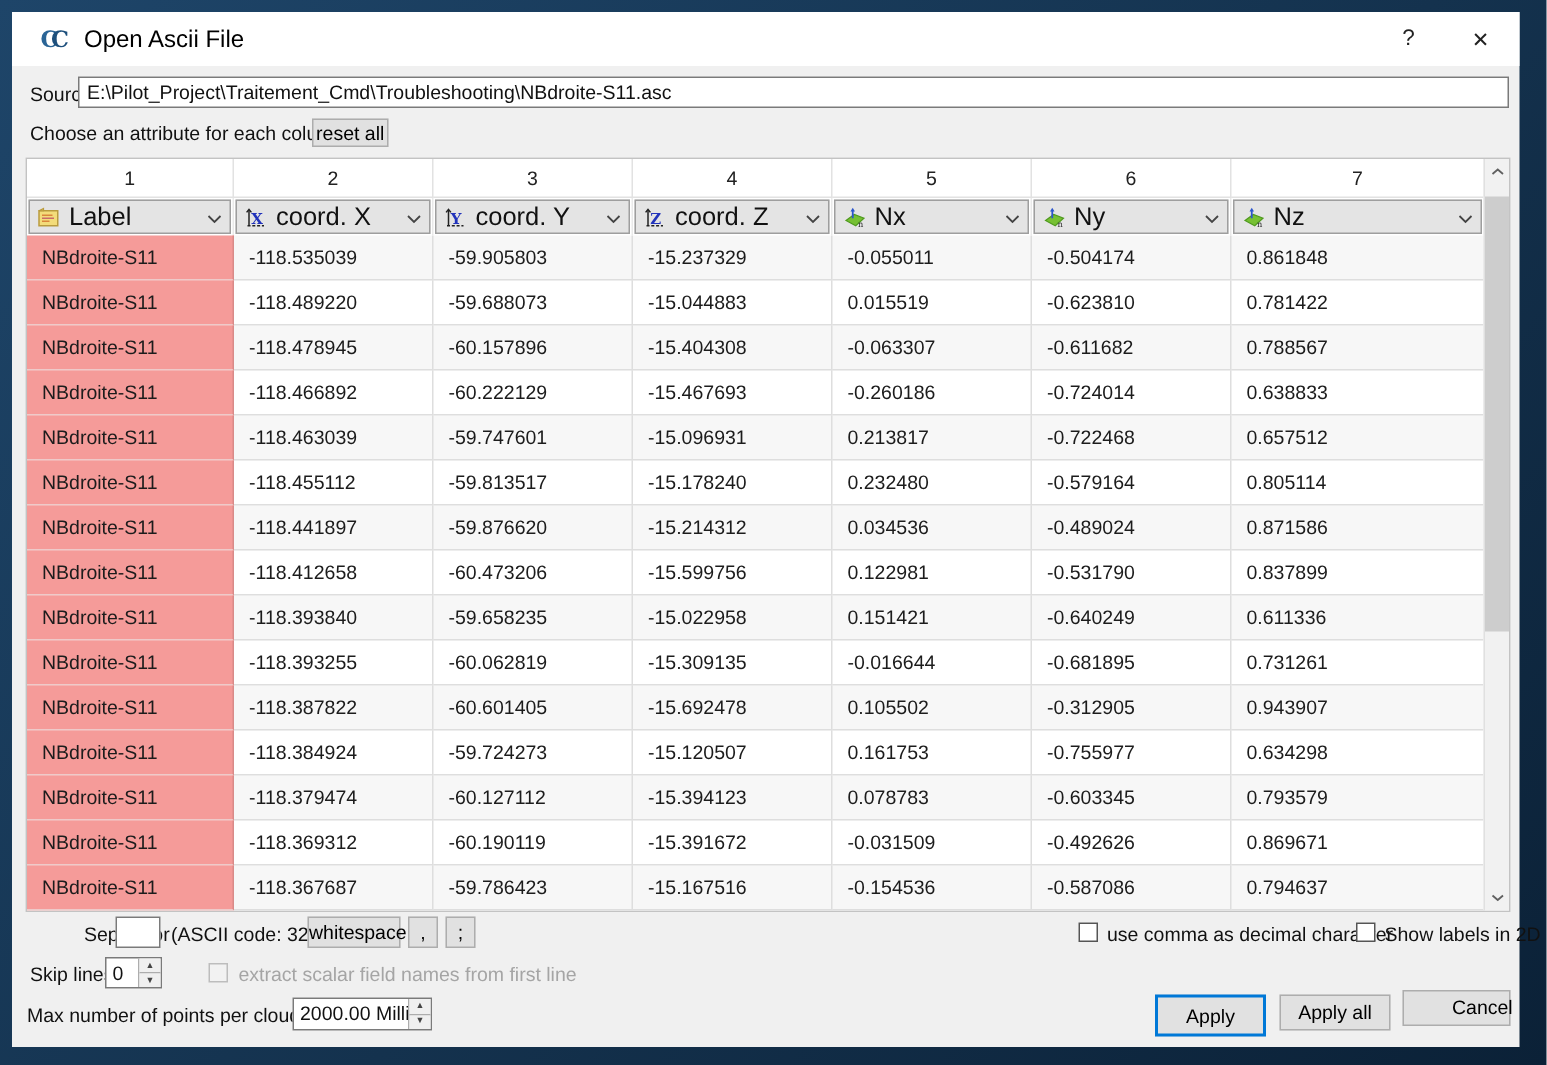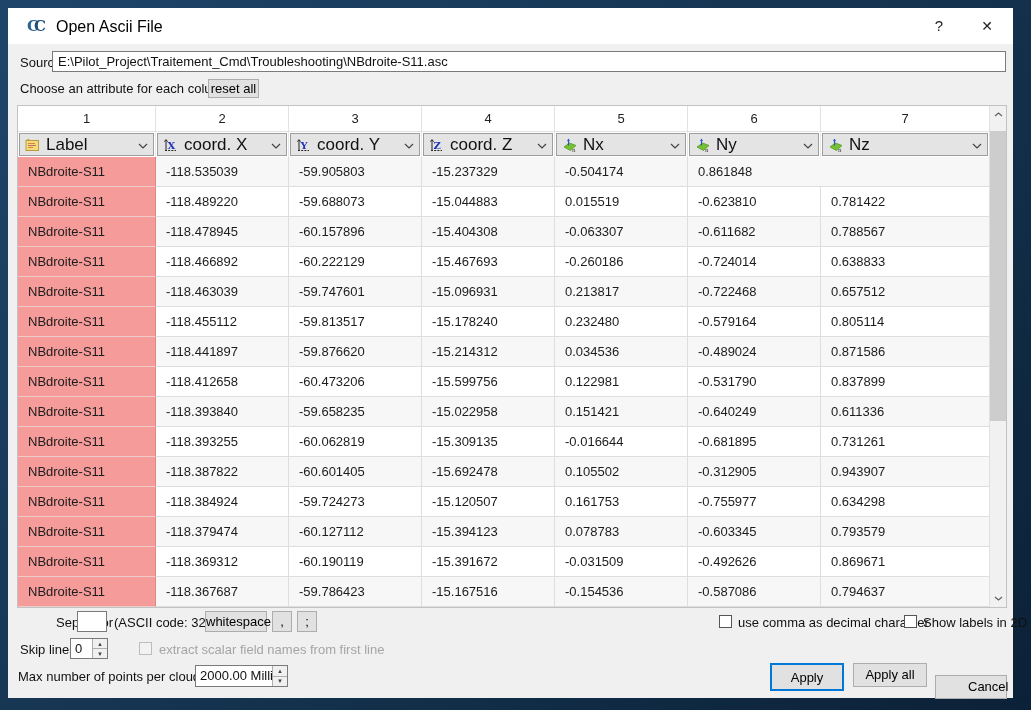--- a/index.html
+++ b/index.html
@@ -100,21 +100,21 @@
   .spin-val { flex:1; line-height:19px; padding-left:4px; white-space:nowrap; overflow:hidden; }
   .spin-btns { flex:none; width:15px; border-left:1px solid #adadad; display:flex; flex-direction:column; }
   .spin-btns div { flex:1; background:#f0f0f0; display:flex; align-items:center; justify-content:center; font-size:6px; color:#444; }
   .spin-btns div:first-child { border-bottom:1px solid #adadad; }
   .cb-extract { left:131px; top:634px; }
   .extract-label { left:151px; top:634px; color:#a5a5a5; }
   .max-label { left:10px; top:661px; }
   .max-spin { left:187px; top:657px; width:93px; height:22px; }
   .apply-btn { position:absolute; left:762px; top:655px; width:74px; height:28px; border:2px solid #0078d7; line-height:19px; }
   .applyall-btn { position:absolute; left:845px; top:655px; width:74px; height:24px; line-height:20px; }
-  .cancel-btn { position:absolute; left:927px; top:667px; width:72px; height:24px; line-height:20px;padding-left:32px; }
+  .cancel-btn { position:absolute; left:927px; top:652px; width:72px; height:24px; line-height:20px;padding-left:32px; }
 </style>
 </head>
 <body>
 
 <div class="dialog">
 
   <div class="titlebar">
     <span class="app-icon">
       <svg width="22" height="16" viewBox="0 0 22 16">
         <text x="0" y="13" font-size="15" font-weight="bold" fill="#2a6496" font-family="DejaVu Serif, serif">C</text>
@@ -243,20 +243,21 @@
                 </svg></span>
             </div>
           </div>
         </div>
       <div class="tbody" id="tbody">
           <div class="trow alt">
             <div class="tcell col0 label-cell">NBdroite-S11</div>
             <div class="tcell col1">-118.535039</div>
             <div class="tcell col2">-59.905803</div>
             <div class="tcell col3">-15.237329</div>
+            <div class="tcell col4">-0.055011</div>
             <div class="tcell col5">-0.504174</div>
             <div class="tcell col6">0.861848</div>
           </div>
           <div class="trow">
             <div class="tcell col0 label-cell">NBdroite-S11</div>
             <div class="tcell col1">-118.489220</div>
             <div class="tcell col2">-59.688073</div>
             <div class="tcell col3">-15.044883</div>
             <div class="tcell col4">0.015519</div>
             <div class="tcell col5">-0.623810</div>

